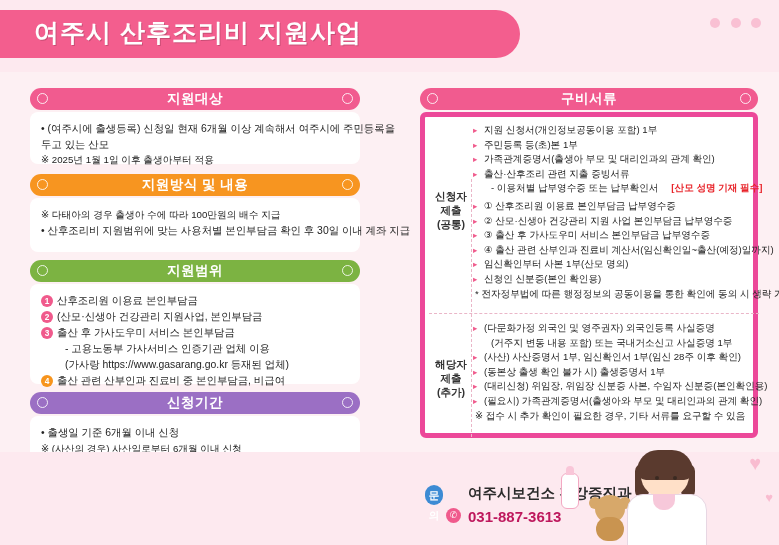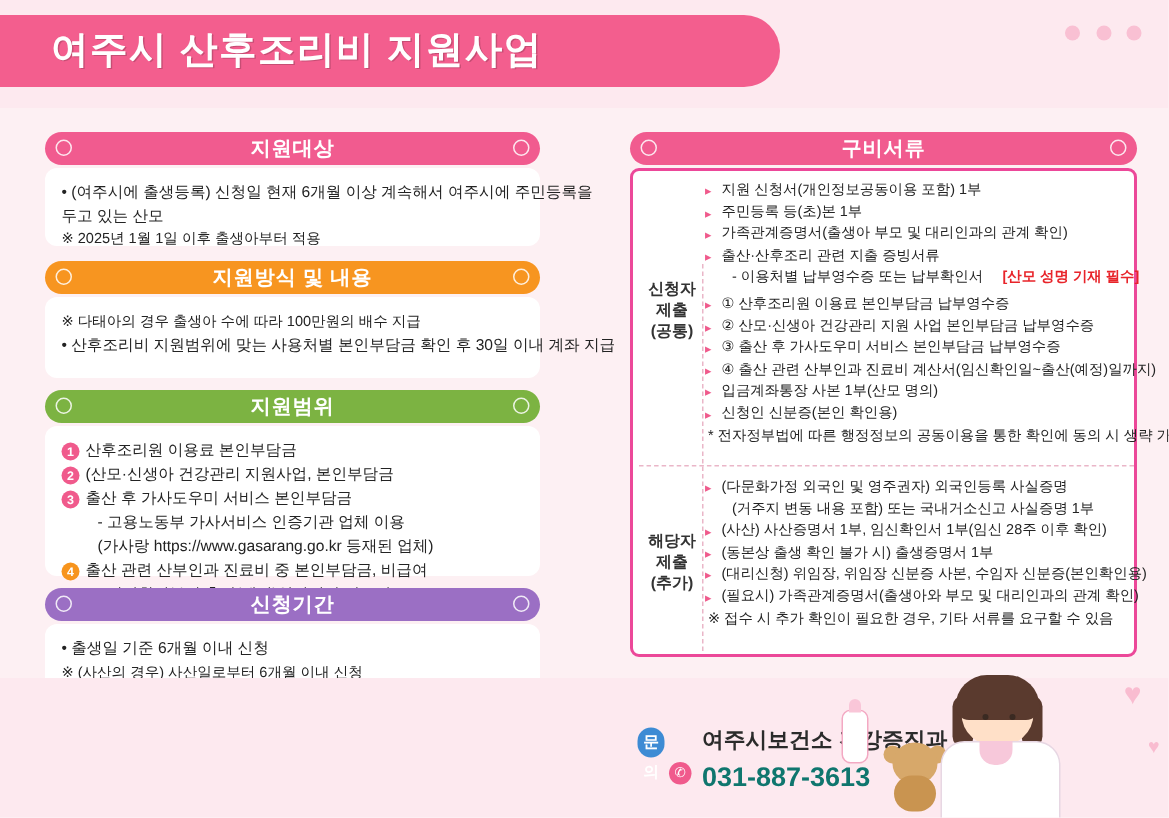--- a/index.html
+++ b/index.html
@@ -69,21 +69,21 @@
   
   .t-pink{background:#f15b8f;}
   .t-orange{background:#f79520;}
   .t-green{background:#7cb342;}
   .t-violet{background:#9b6fc4;}
   .t-ltpink{background:#f89fbc;}
 
   
   .r-title{background:#f15b8f;}
   .rbox{
-    position:absolute;background:#fff;border:2px solid #ec4899;border-radius:6px;
+    position:absolute;background:#fff;border:5px solid #ec4899;border-radius:6px;
     box-sizing:border-box;
   }
   .rlabel{
     position:absolute;text-align:center;font-size:10.6px;color:#333;font-weight:bold;
     line-height:14px;
   }
   .rline{
     position:relative;font-size:9.6px;color:#232323;line-height:14.6px;
     padding-left:11px;white-space:nowrap;
   }
@@ -103,21 +103,21 @@
     position:absolute;left:0;top:452px;width:779px;height:93px;background:#fde9ef;
   }
   .contact-badge{
     position:absolute;left:425px;top:485px;width:18px;height:20px;border-radius:10px;
     background:#3d8bd4;color:#fff;font-size:10.5px;font-weight:bold;text-align:center;line-height:20px;
   }
   .contact-dept{
     position:absolute;left:468px;top:484px;font-size:14.5px;font-weight:bold;color:#2b2b2b;
   }
   .contact-phone{
-    position:absolute;left:468px;top:508px;font-size:18px;font-weight:bold;color:#0f766e;
+    position:absolute;left:468px;top:508px;font-size:15px;font-weight:bold;color:#be185d;
   }
   .phone-ic{
     position:absolute;left:446px;top:508px;width:15px;height:15px;border-radius:50%;
     background:#f05a8c;color:#fff;font-size:9px;line-height:15px;text-align:center;
   }
 
   
   .heart{position:absolute;color:#f9bcd0;}
   .person{
     position:absolute;right:56px;bottom:0;width:110px;height:95px;
@@ -243,21 +243,21 @@
       <div>신청자</div>
       <div>제출</div>
       <div>(공통)</div>
     </div>
 
     <div style="position:absolute;left:48px;top:82px;width:290px;">
       <div class="rline">① 산후조리원 이용료 본인부담금 납부영수증</div>
       <div class="rline">② 산모·신생아 건강관리 지원 사업 본인부담금 납부영수증</div>
       <div class="rline">③ 출산 후 가사도우미 서비스 본인부담금 납부영수증</div>
       <div class="rline">④ 출산 관련 산부인과 진료비 계산서(임신확인일~출산(예정)일까지)</div>
-      <div class="rline">입금계좌통장 사본 1부(산모 명의)</div>
+      <div class="rline">임신확인부터 사본 1부(산모 명의)</div>
       <div class="rline">신청인 신분증(본인 확인용)</div>
       <div class="rline plain" style="padding-left:2px;">* 전자정부법에 따른 행정정보의 공동이용을 통한 확인에 동의 시 생략 가능</div>
     </div>
 
     <div class="divider" style="left:4px;top:196px;width:330px;"></div>
 
     <div class="divider" style="left:46px;top:62px;height:258px;border-left:1px dashed #eab6c8;border-top:none;width:0;"></div>
 
     <div class="rlabel" style="left:4px;top:240px;width:44px;">
       <div>해당자</div>

